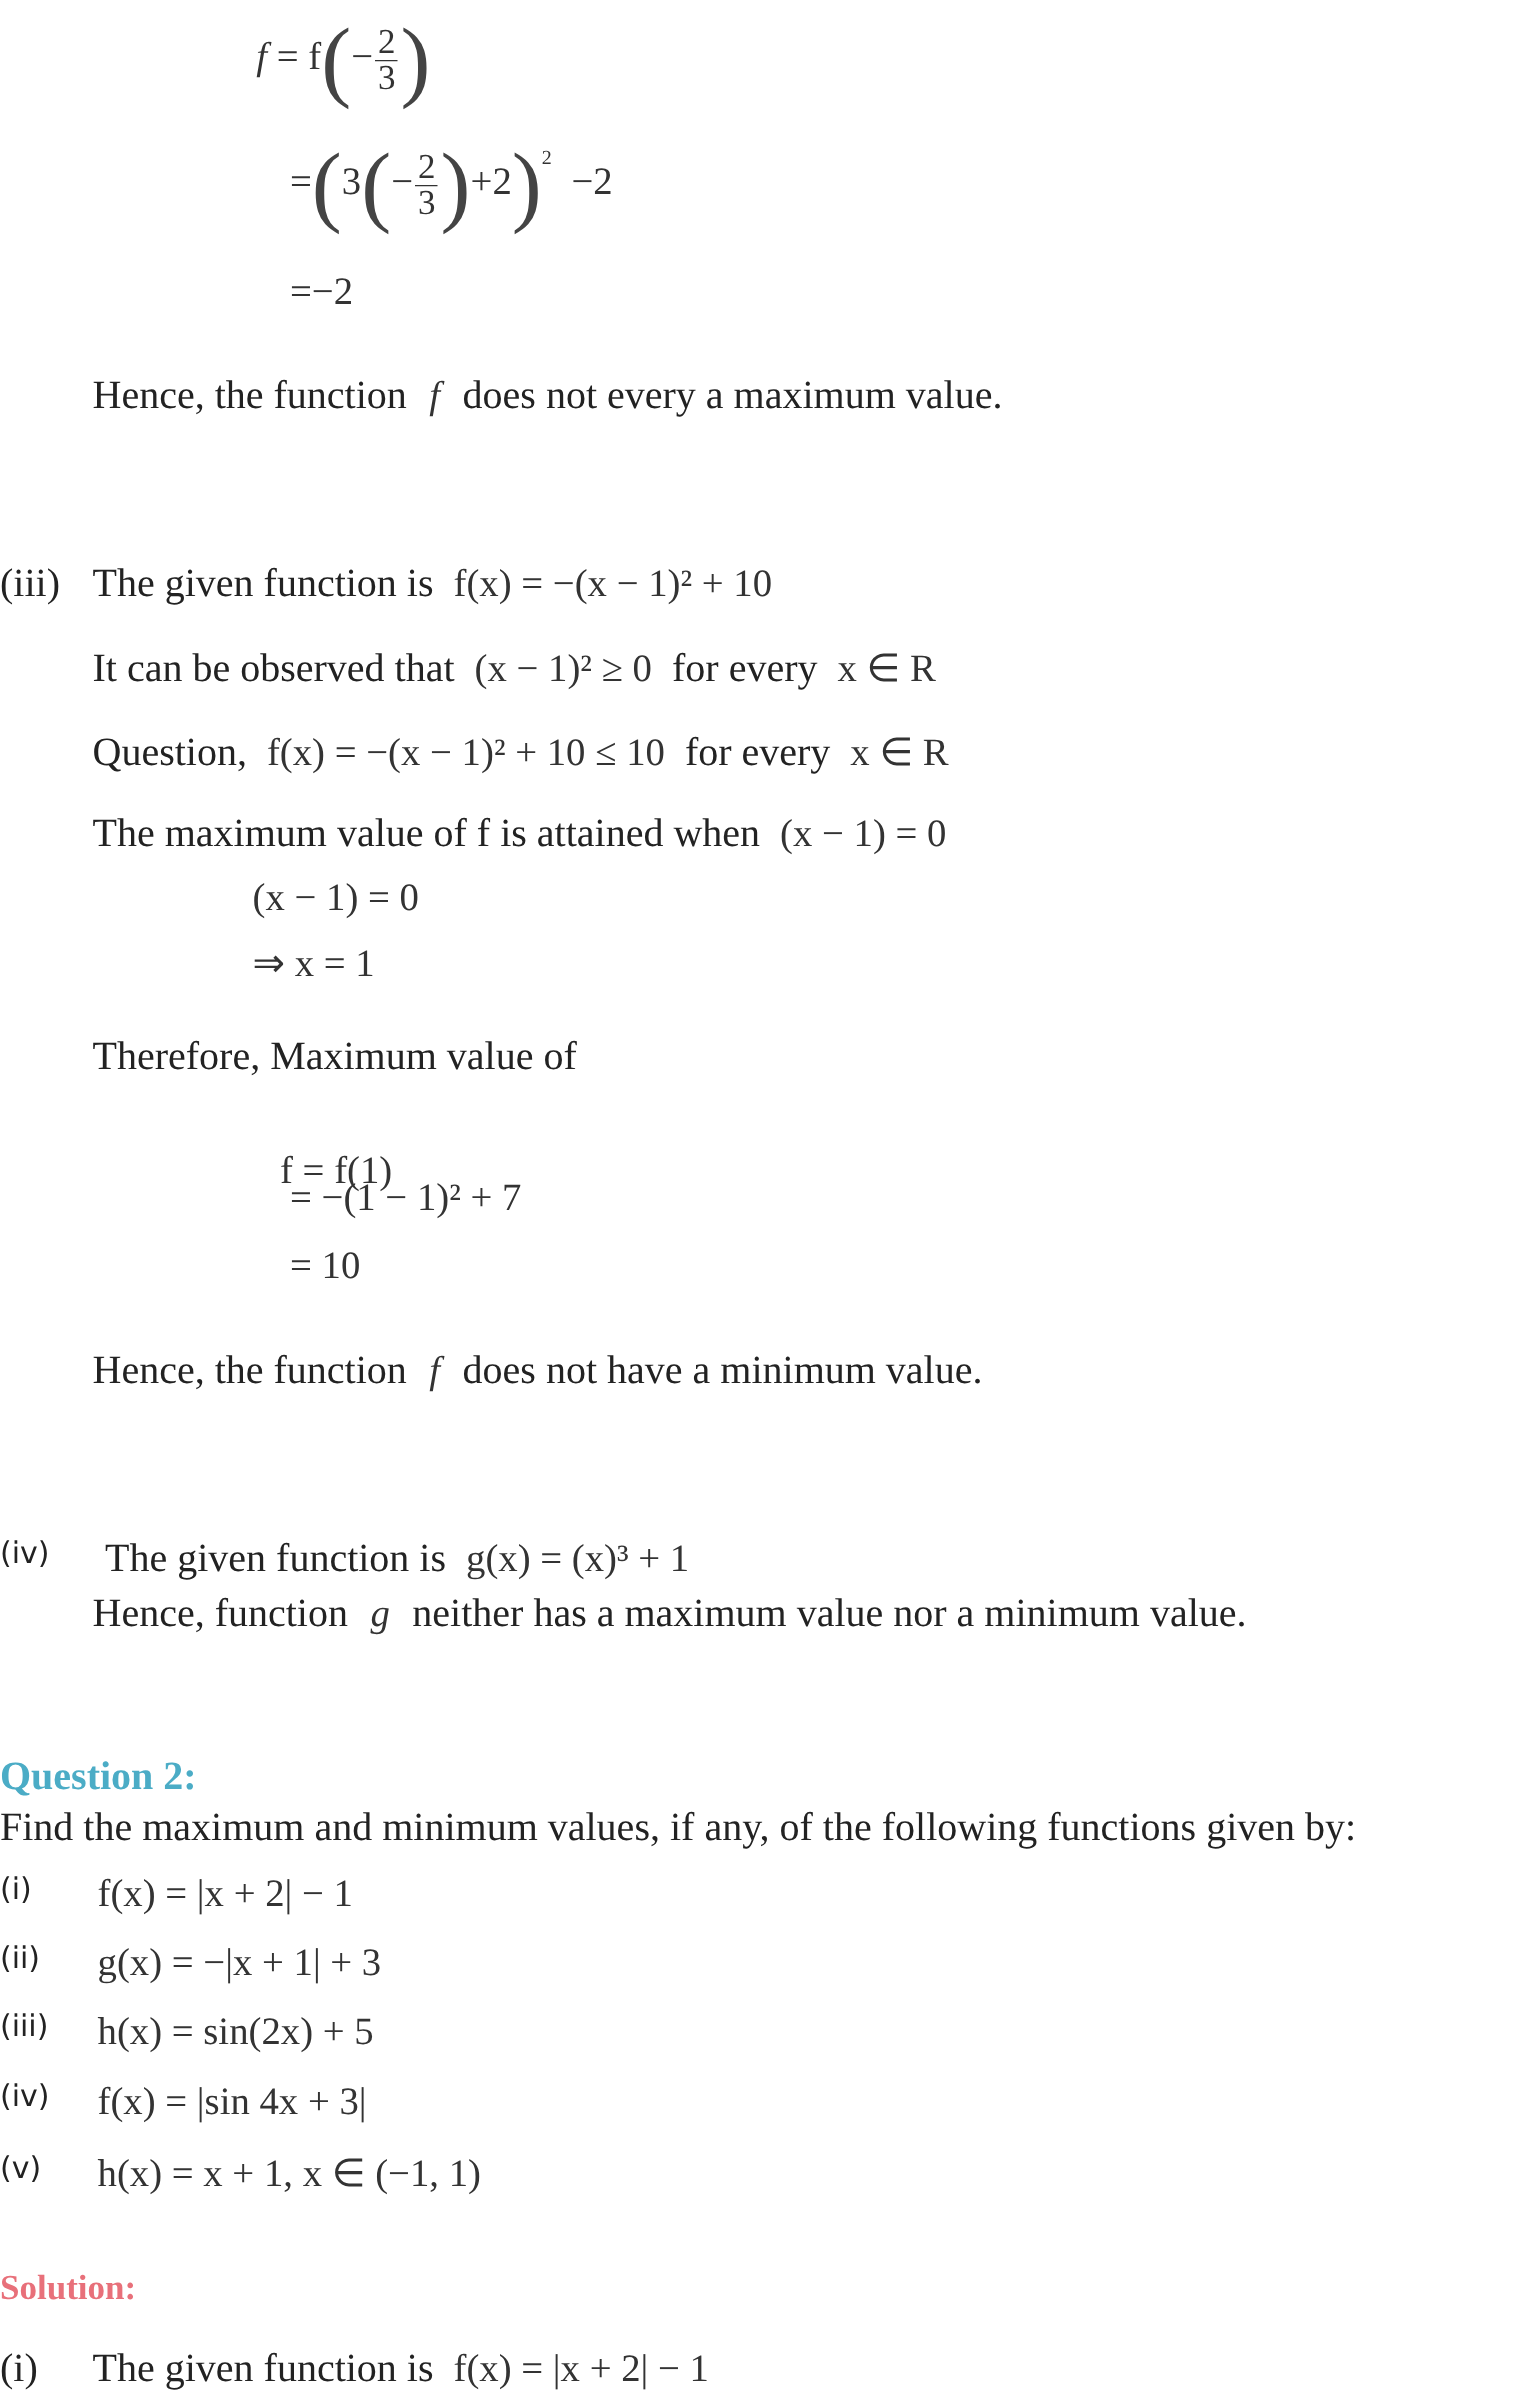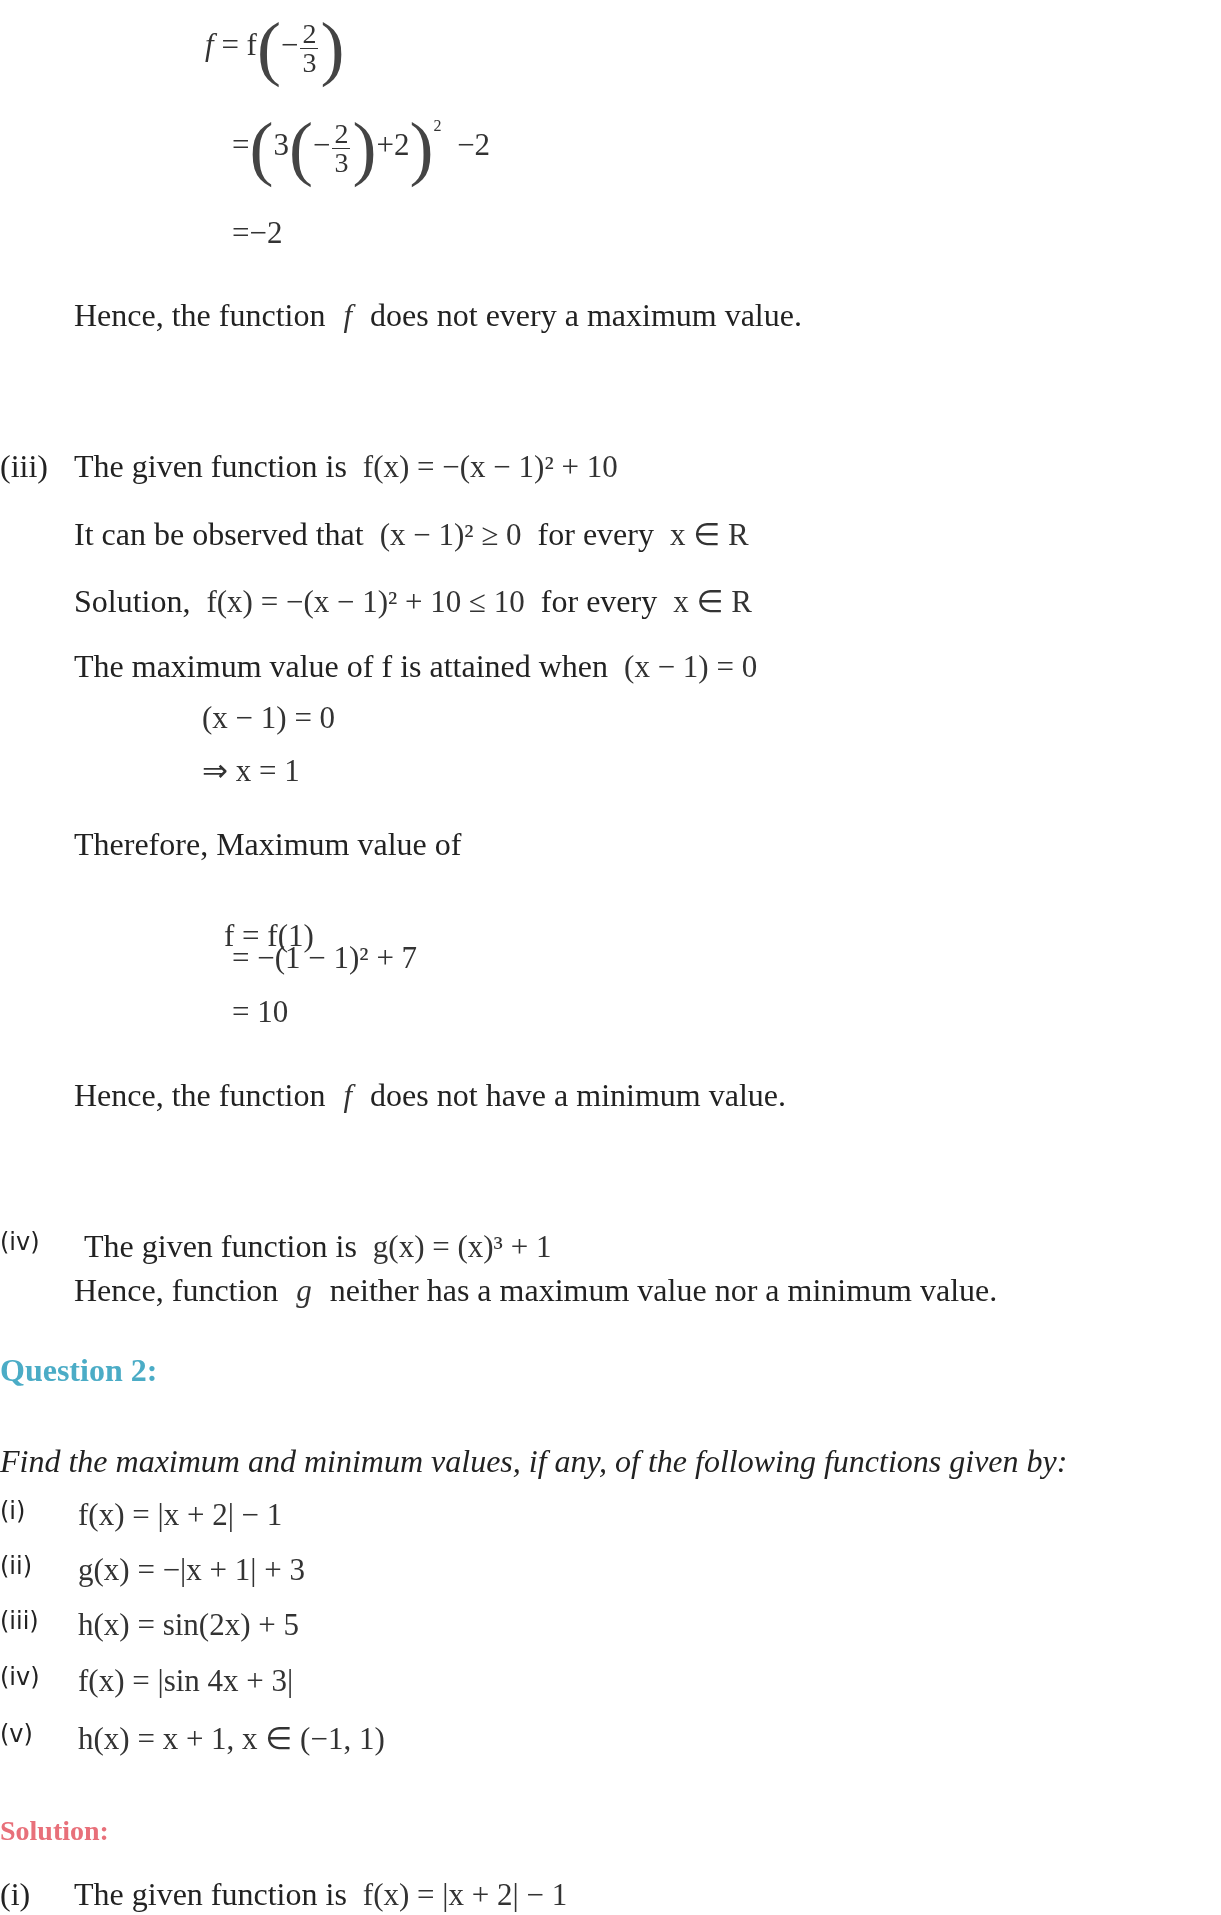--- a/index.html
+++ b/index.html
@@ -46,21 +46,21 @@
 </div>
 
 <div class="abs txt" style="left:74px; top:516px;">
   <span>It can be observed that</span>
   <span class="math" style="margin:0 8px">(x − 1)² ≥ 0</span>
   <span>for every</span>
   <span class="math" style="margin-left:8px">x ∈ R</span>
 </div>
 
 <div class="abs txt" style="left:74px; top:583px;">
-  <span>Solution,</span>
+  <span>Question,</span>
   <span class="math" style="margin:0 8px">f(x) = −(x − 1)² + 10 ≤ 10</span>
   <span>for every</span>
   <span class="math" style="margin-left:8px">x ∈ R</span>
 </div>
 
 <div class="abs txt" style="left:74px; top:648px;">
   <span>The maximum value of f is attained when</span>
   <span class="math" style="margin-left:8px">(x − 1) = 0</span>
 </div>
 
@@ -82,22 +82,22 @@
 <div class="abs txt" style="left:60px; top:1228px;margin-left:24px;">
   <span>The given function is</span>
   <span class="math" style="margin-left:8px">g(x) = (x)³ + 1</span>
 </div>
 <div class="abs txt" style="left:74px; top:1272px;">
   <span>Hence, function</span>
   <i class="math" style="margin:0 10px">g</i>
   <span>neither has a maximum value nor a minimum value.</span>
 </div>
 
-<div class="abs q-head" style="left:0px; top:1352px;">Question 2:</div>
-<div class="abs txt" style="left:0px; top:1443px;font-style:italic;">Find the maximum and minimum values, if any, of the following functions given by:</div>
+<div class="abs q-head" style="left:0px; top:1402px;">Question 2:</div>
+<div class="abs txt" style="left:0px; top:1443px;">Find the maximum and minimum values, if any, of the following functions given by:</div>
 
 <div class="abs" style="left:0px; top:1497px;">
   <span class="sans-label">(i)</span>
   <span class="math abs" style="left:78px; top:0">f(x) = |x + 2| − 1</span>
 </div>
 <div class="abs" style="left:0px; top:1552px;">
   <span class="sans-label">(ii)</span>
   <span class="math abs" style="left:78px; top:0">g(x) = −|x + 1| + 3</span>
 </div>
 <div class="abs" style="left:0px; top:1607px;">

